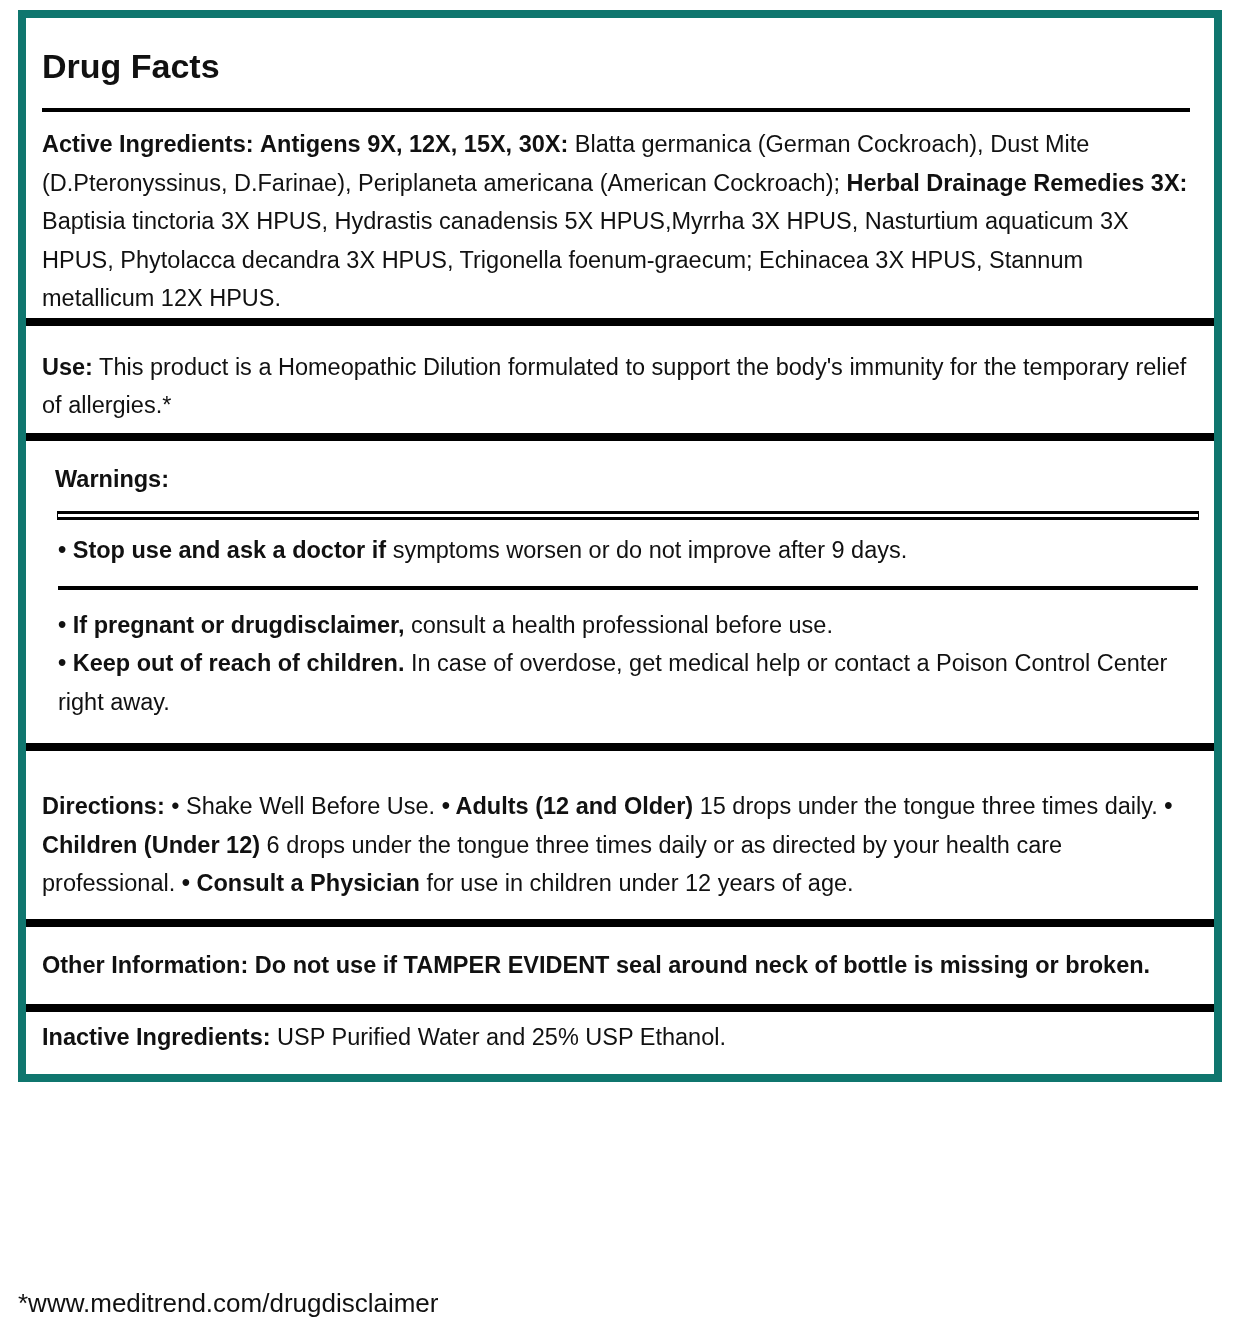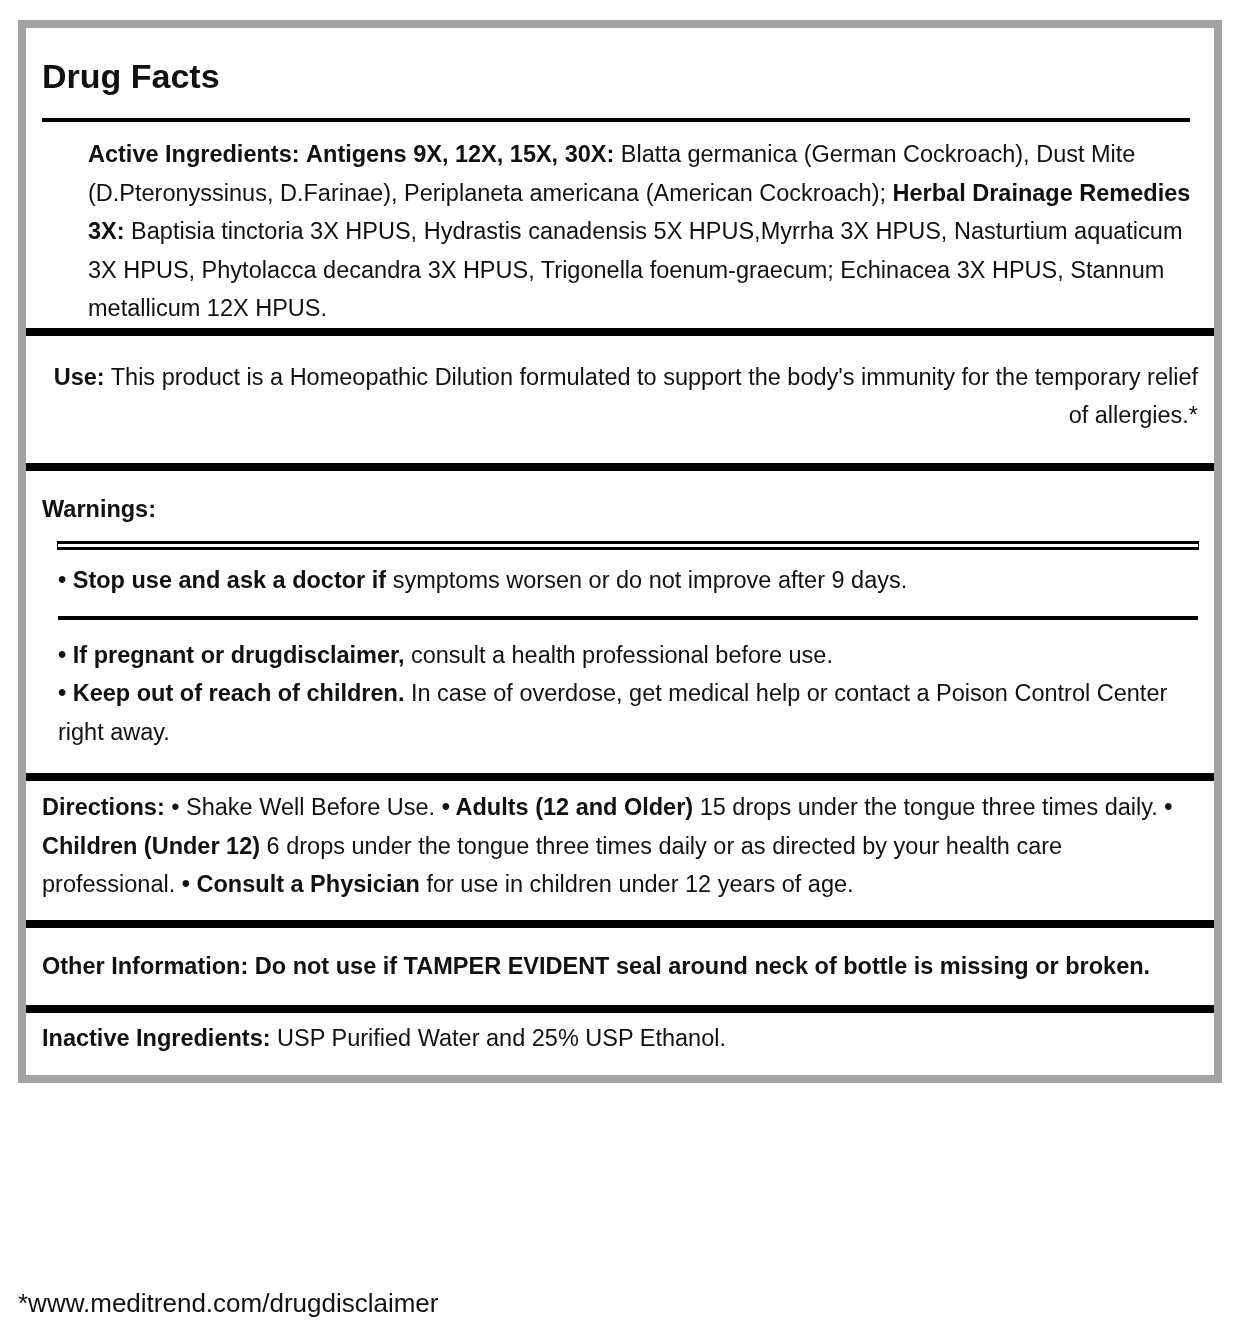--- a/index.html
+++ b/index.html
@@ -4,47 +4,47 @@
 <style>
   html, body { margin: 0; padding: 0; background: #ffffff; }
   body {
     width: 1240px; height: 1322px; position: relative;
     font-family: "Liberation Sans", sans-serif;
     color: #111111;
     font-size: 23.5px;
     line-height: 38.5px;
   }
   .panel {
-    position: absolute; left: 18px; top: 20px;
+    position: absolute; left: 18px; top: 10px;
     width: 1188px;
-    border: 8px solid #a3a3a3;
+    border: 8px solid #0f766e;
   }
   .section { padding: 0 16px; }
   .divider { height: 8px; background: #000; }
   .title {
     font-weight: bold; font-size: 34px; line-height: 40px;
     padding-top: 28px; padding-bottom: 22px;
   }
   .title-rule { height: 4px; background: #000; margin-right: 8px; }
   b { font-weight: bold; }
   p { margin: 0; }
-  .active { padding-top: 13px; margin-left: 46px; }
+  .active { padding-top: 13px; }
   .purpose { margin-top: 38px; padding-bottom: 8px; }
-  .use { padding-top: 22px; padding-bottom: 28px; text-align: right; }
-  .warn-head { padding-top: 19px; font-weight: bold; }
+  .use { padding-top: 22px; padding-bottom: 8px; }
+  .warn-head { padding-top: 19px; font-weight: bold; margin-left: 13px; }
   .warn-item { padding-left: 16px; }
   .w1 { margin-top: 16px; }
   .double-rule {
     margin: 14px 0 12px 16px; height: 3px;
     border-top: 2px solid #000; border-bottom: 2px solid #000;
     outline: 1px solid #000; outline-offset: 0px;
   }
   .solid-rule { margin: 16px 0 16px 16px; height: 4px; background: #000; }
   .warn-last { padding-bottom: 22px; }
-  .directions { padding-top: 7px; padding-bottom: 16px; }
+  .directions { padding-top: 36px; padding-bottom: 16px; }
   .other { padding-top: 19px; padding-bottom: 20px; font-weight: bold; }
   .inactive { padding-top: 6px; padding-bottom: 17px; }
   .footnote {
     position: absolute; left: 18px; top: 1288px;
     font-size: 26px; line-height: 30px;
   }
 </style>
 </head>
 <body>
 

